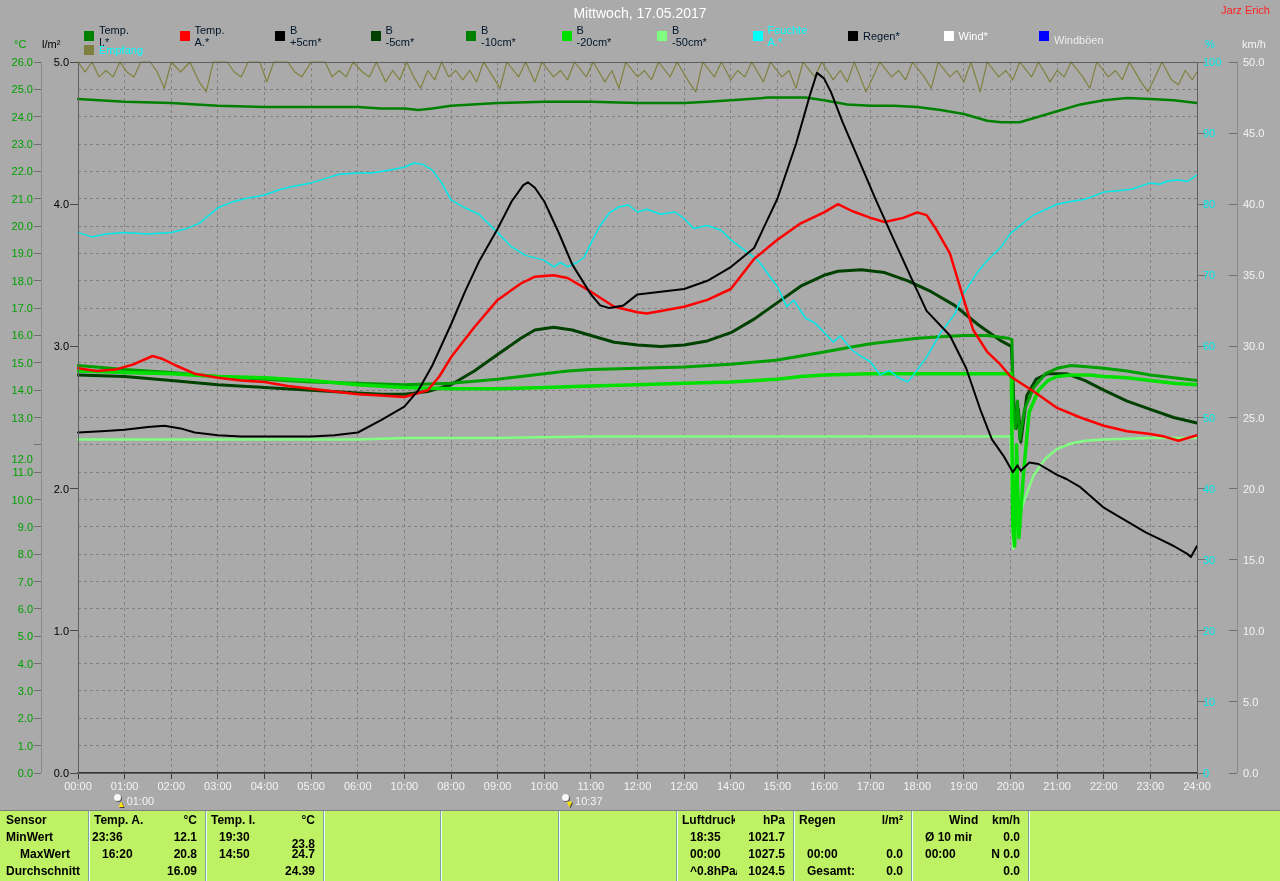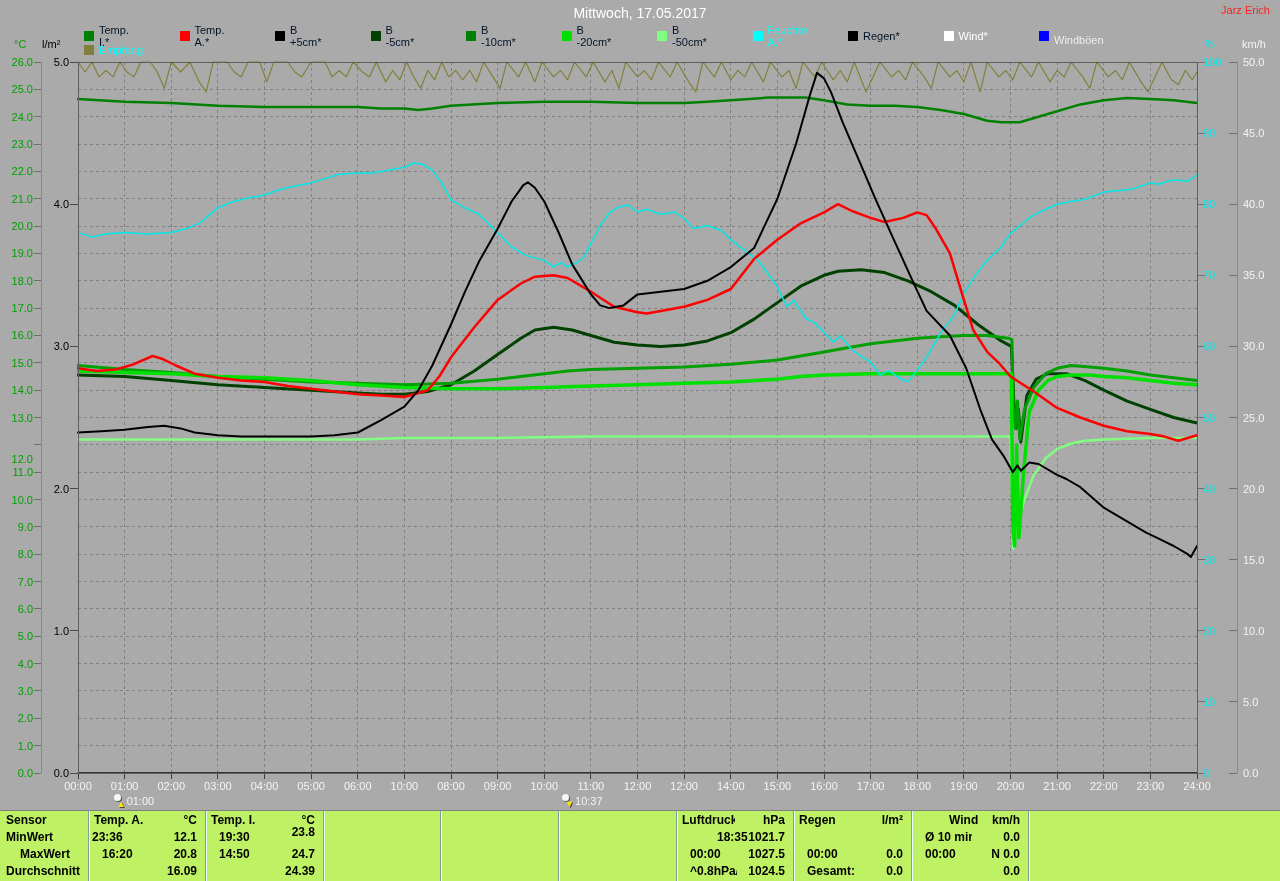--- a/index.html
+++ b/index.html
@@ -365,27 +365,27 @@
       <div class="tbl-cell" style="left: 94px; width: 53px; top: 2px; text-align: left;">Temp. A.</div>
       <div class="tbl-cell" style="left: 149px; width: 48px; top: 2px; text-align: right;">°C</div>
       <div class="tbl-cell" style="left: 92px; width: 47px; top: 19px; text-align: left;">23:36</div>
       <div class="tbl-cell" style="left: 149px; width: 48px; top: 19px; text-align: right;">12.1</div>
       <div class="tbl-cell" style="left: 102px; width: 47px; top: 36px; text-align: left;">16:20</div>
       <div class="tbl-cell" style="left: 149px; width: 48px; top: 36px; text-align: right;">20.8</div>
       <div class="tbl-cell" style="left: 149px; width: 48px; top: 53px; text-align: right;">16.09</div>
       <div class="tbl-cell" style="left: 211px; width: 53px; top: 2px; text-align: left;">Temp. I.</div>
       <div class="tbl-cell" style="left: 266px; width: 49px; top: 2px; text-align: right;">°C</div>
       <div class="tbl-cell" style="left: 219px; width: 47px; top: 19px; text-align: left;">19:30</div>
-      <div class="tbl-cell" style="left: 266px; width: 49px; top: 14px; text-align: right;">23.8</div>
+      <div class="tbl-cell" style="left: 266px; width: 49px; top: 26px; text-align: right;">23.8</div>
       <div class="tbl-cell" style="left: 219px; width: 47px; top: 36px; text-align: left;">14:50</div>
       <div class="tbl-cell" style="left: 266px; width: 49px; top: 36px; text-align: right;">24.7</div>
       <div class="tbl-cell" style="left: 266px; width: 49px; top: 53px; text-align: right;">24.39</div>
       <div class="tbl-cell" style="left: 682px; width: 53px; top: 2px; text-align: left;">Luftdruck</div>
       <div class="tbl-cell" style="left: 737px; width: 48px; top: 2px; text-align: right;">hPa</div>
-      <div class="tbl-cell" style="left: 690px; width: 47px; top: 19px; text-align: left; margin-left: 27px;">18:35</div>
+      <div class="tbl-cell" style="left: 690px; width: 47px; top: 19px; text-align: left;">18:35</div>
       <div class="tbl-cell" style="left: 737px; width: 48px; top: 19px; text-align: right;">1021.7</div>
       <div class="tbl-cell" style="left: 690px; width: 47px; top: 36px; text-align: left;">00:00</div>
       <div class="tbl-cell" style="left: 737px; width: 48px; top: 36px; text-align: right;">1027.5</div>
       <div class="tbl-cell" style="left: 690px; width: 47px; top: 53px; text-align: left;">^0.8hPa/h</div>
       <div class="tbl-cell" style="left: 737px; width: 48px; top: 53px; text-align: right;">1024.5</div>
       <div class="tbl-cell" style="left: 799px; width: 53px; top: 2px; text-align: left;">Regen</div>
       <div class="tbl-cell" style="left: 854px; width: 49px; top: 2px; text-align: right;">l/m²</div>
       <div class="tbl-cell" style="left: 807px; width: 47px; top: 36px; text-align: left;">00:00</div>
       <div class="tbl-cell" style="left: 854px; width: 49px; top: 36px; text-align: right;">0.0</div>
       <div class="tbl-cell" style="left: 807px; width: 47px; top: 53px; text-align: left;">Gesamt:</div>

